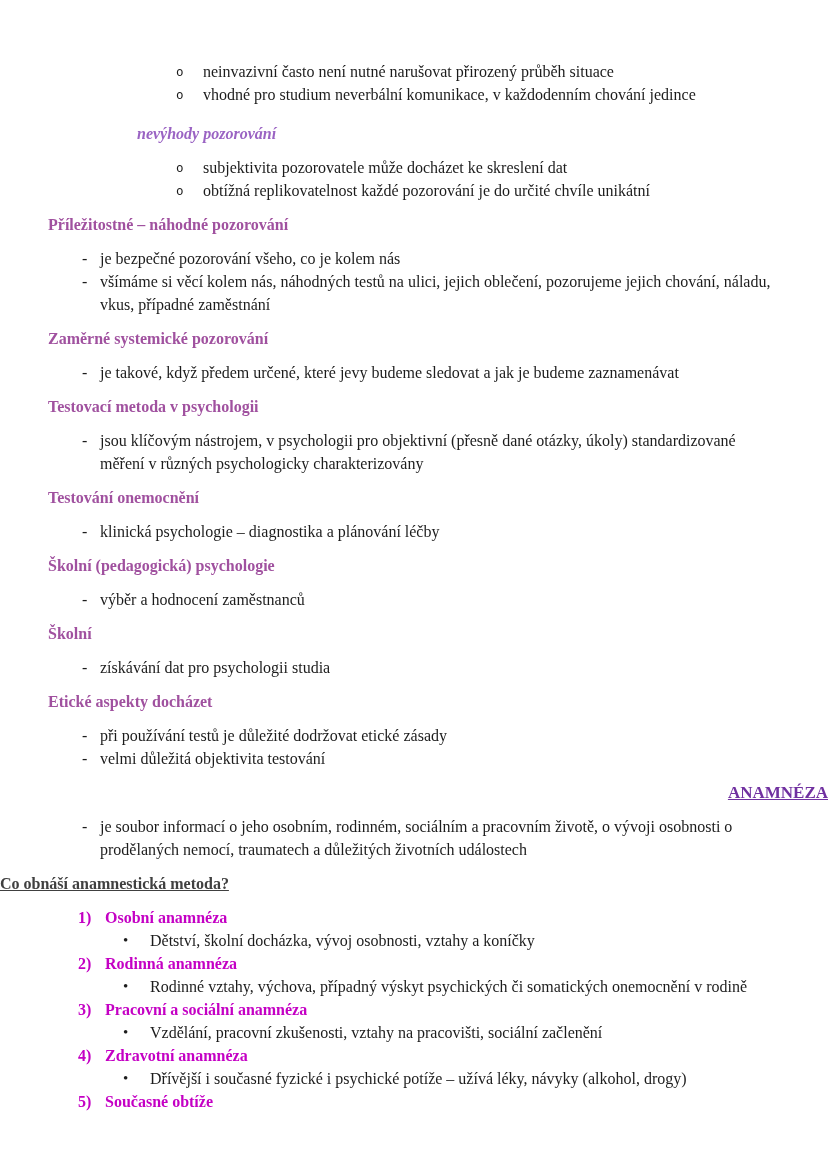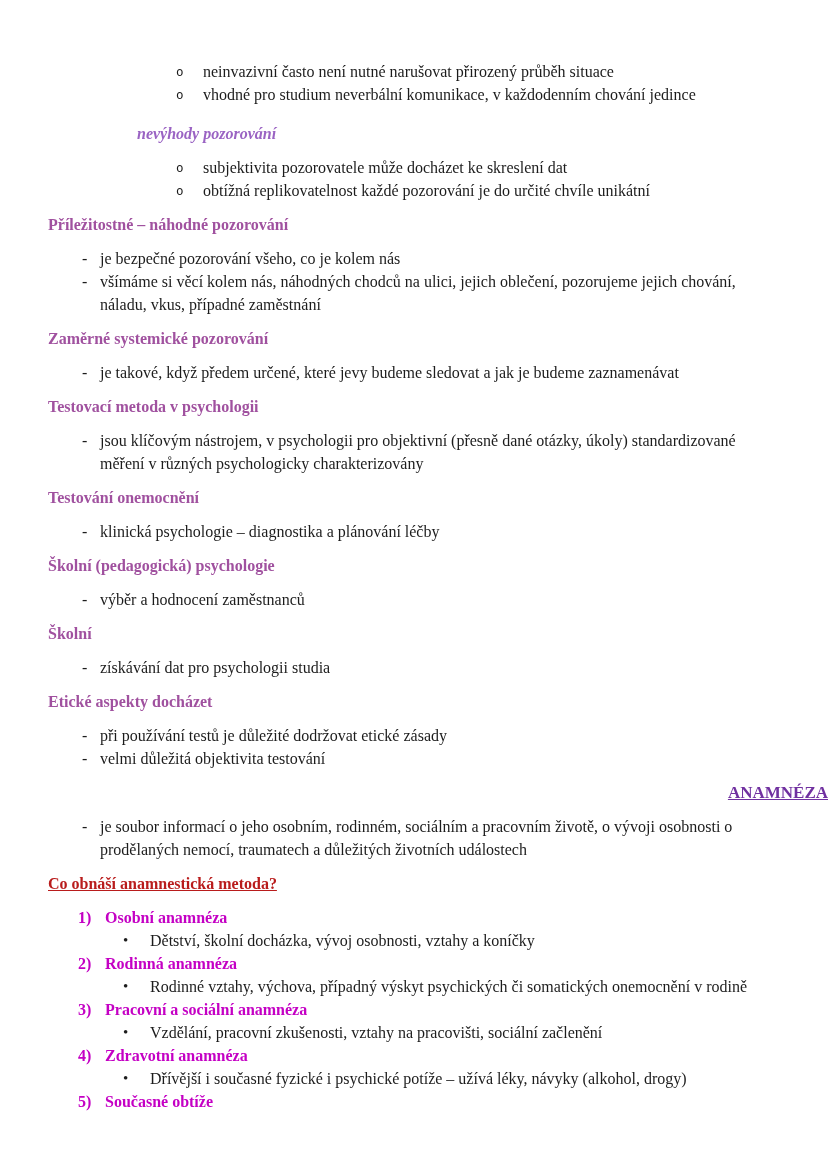--- a/index.html
+++ b/index.html
@@ -63,23 +63,22 @@
     text-align: right;
     line-height: 23px;
   }
   .center-title span {
     font-weight: bold;
     font-size: 17px;
     color: #7030a0;
     text-decoration: underline;
   }
   .question-heading {
-    margin-left: 48px;
-    font-weight: bold;
-    color: #b91c1c;
+    font-weight: bold;
+    color: #404040;
     text-decoration: underline;
     line-height: 23px;
   }
   .body-text { flex: 1; }
 </style>
 </head>
 <body>
 
 <div class="page">
 
@@ -108,21 +107,21 @@
   </div>
 
   <div class="block section-heading">Příležitostné – náhodné pozorování</div>
   <div class="block">
     <div class="row dash-row">
       <span class="dash-marker">-</span>
       <span class="body-text">je bezpečné pozorování všeho, co je kolem nás</span>
     </div>
     <div class="row dash-row">
       <span class="dash-marker">-</span>
-      <span class="body-text">všímáme si věcí kolem nás, náhodných chodců na ulici, jejich oblečení, pozorujeme jejich chování, náladu, vkus, případné zaměstnání</span>
+      <span class="body-text">všímáme si věcí kolem nás, náhodných testů na ulici, jejich oblečení, pozorujeme jejich chování, náladu, vkus, případné zaměstnání</span>
     </div>
   </div>
 
   <div class="block section-heading">Zaměrné systemické pozorování</div>
   <div class="block">
     <div class="row dash-row">
       <span class="dash-marker">-</span>
       <span class="body-text">je takové, když předem určené, které jevy budeme sledovat a jak je budeme zaznamenávat</span>
     </div>
   </div>

